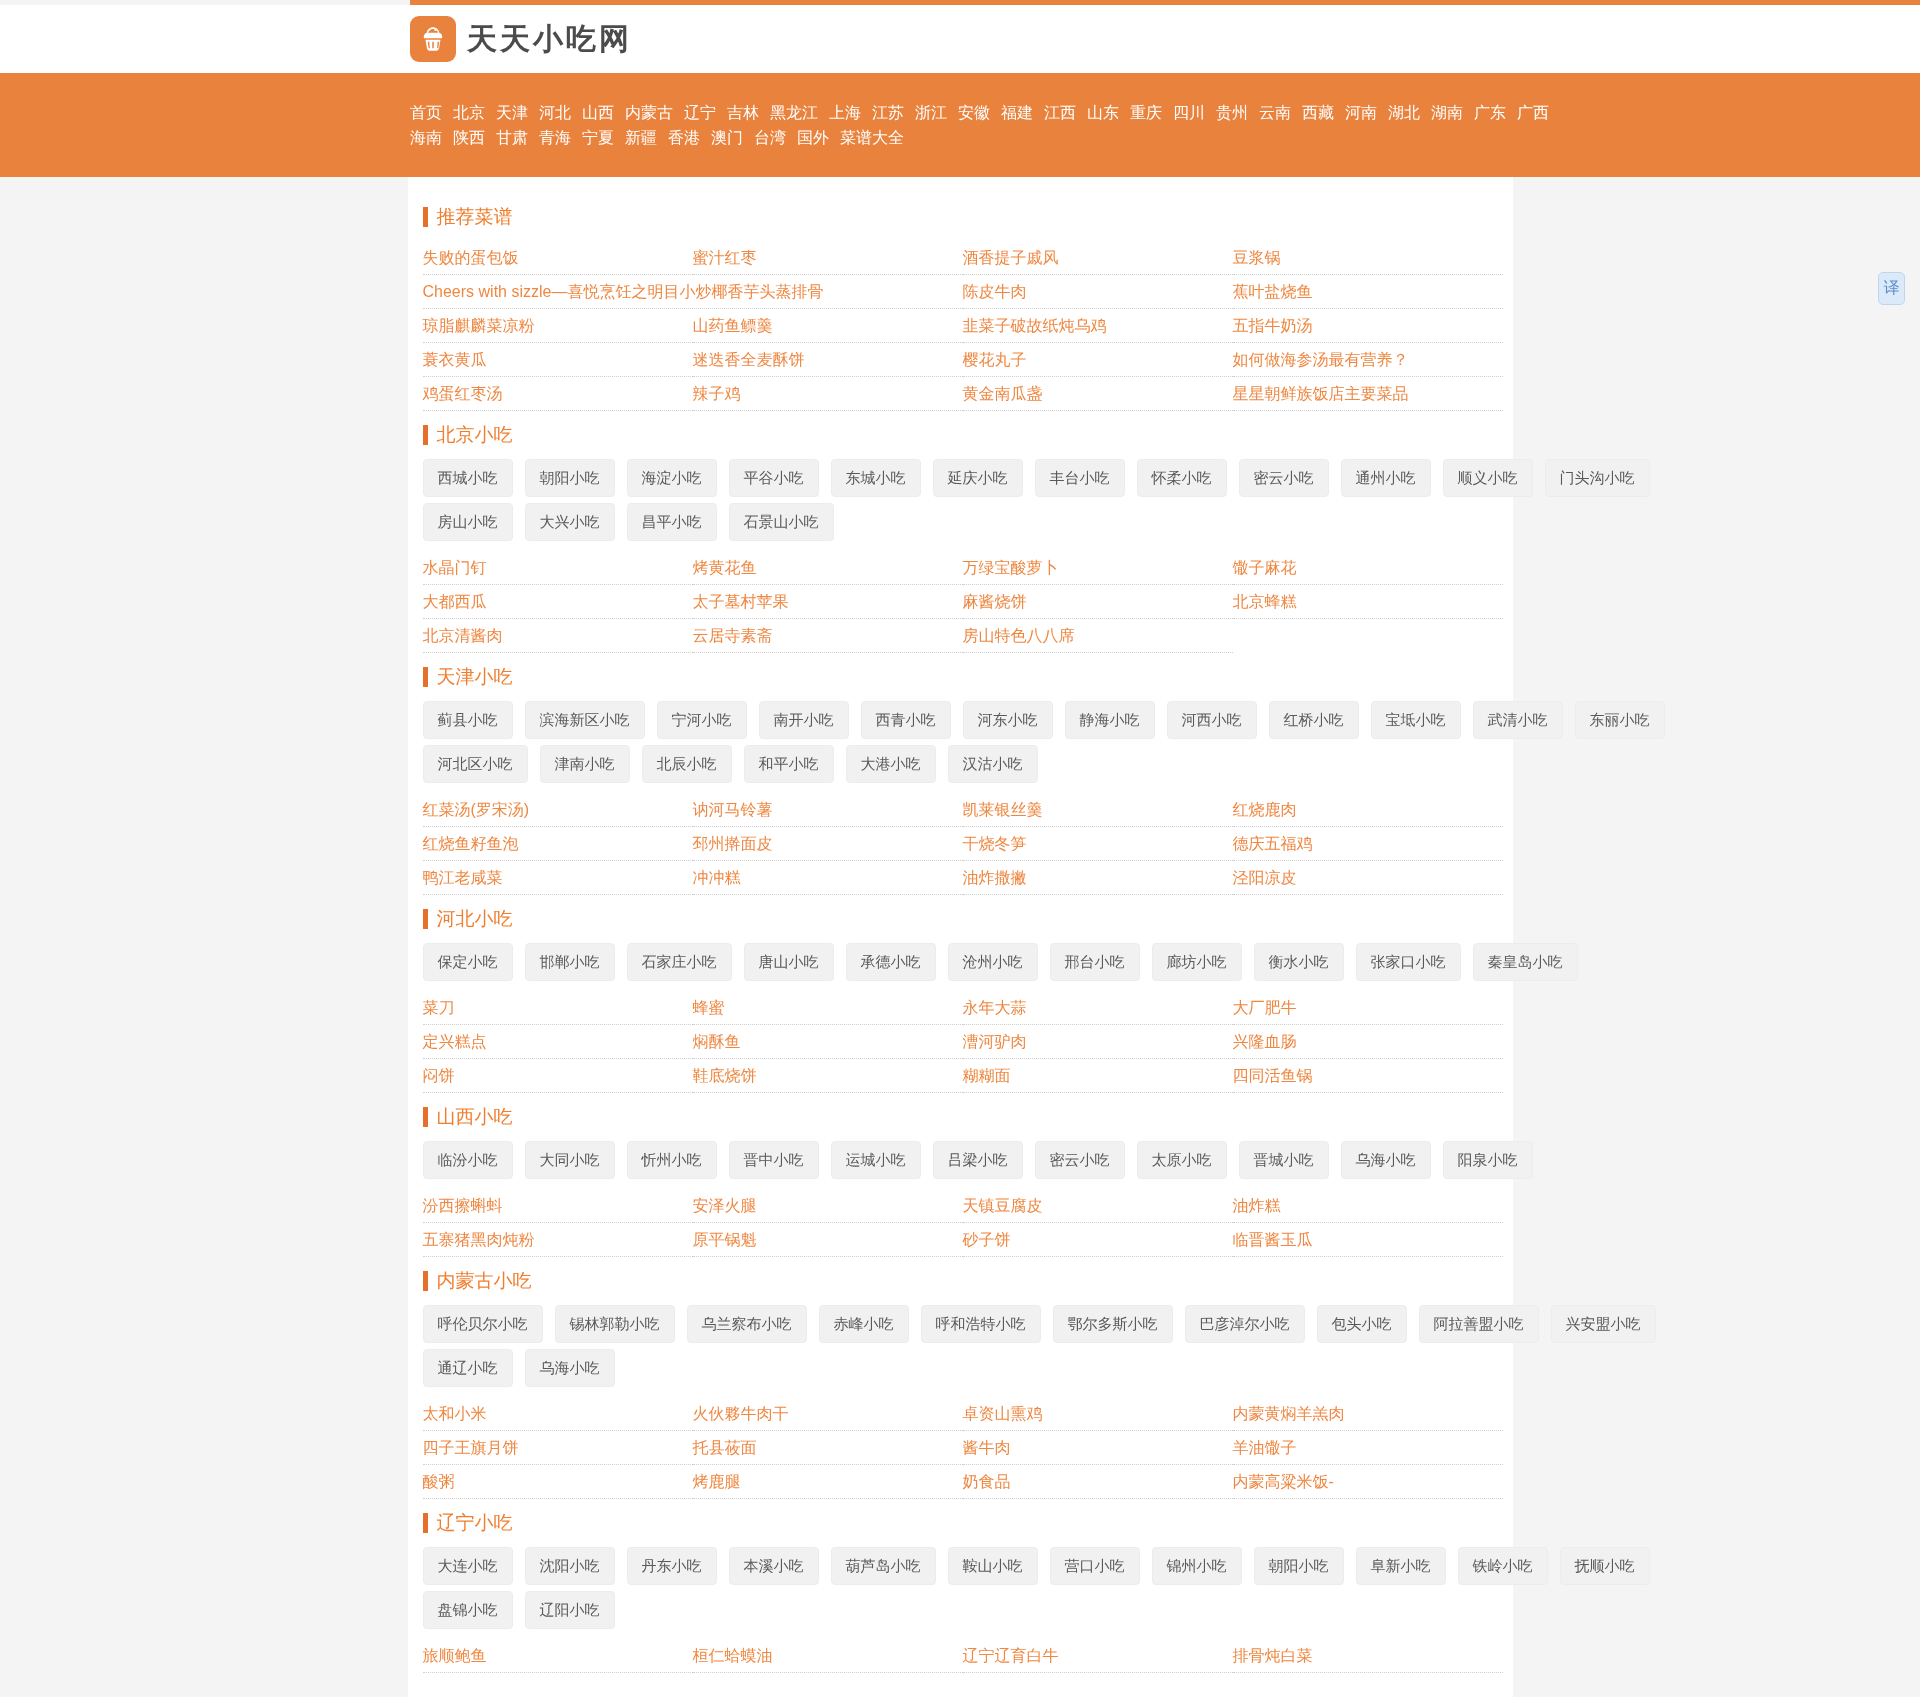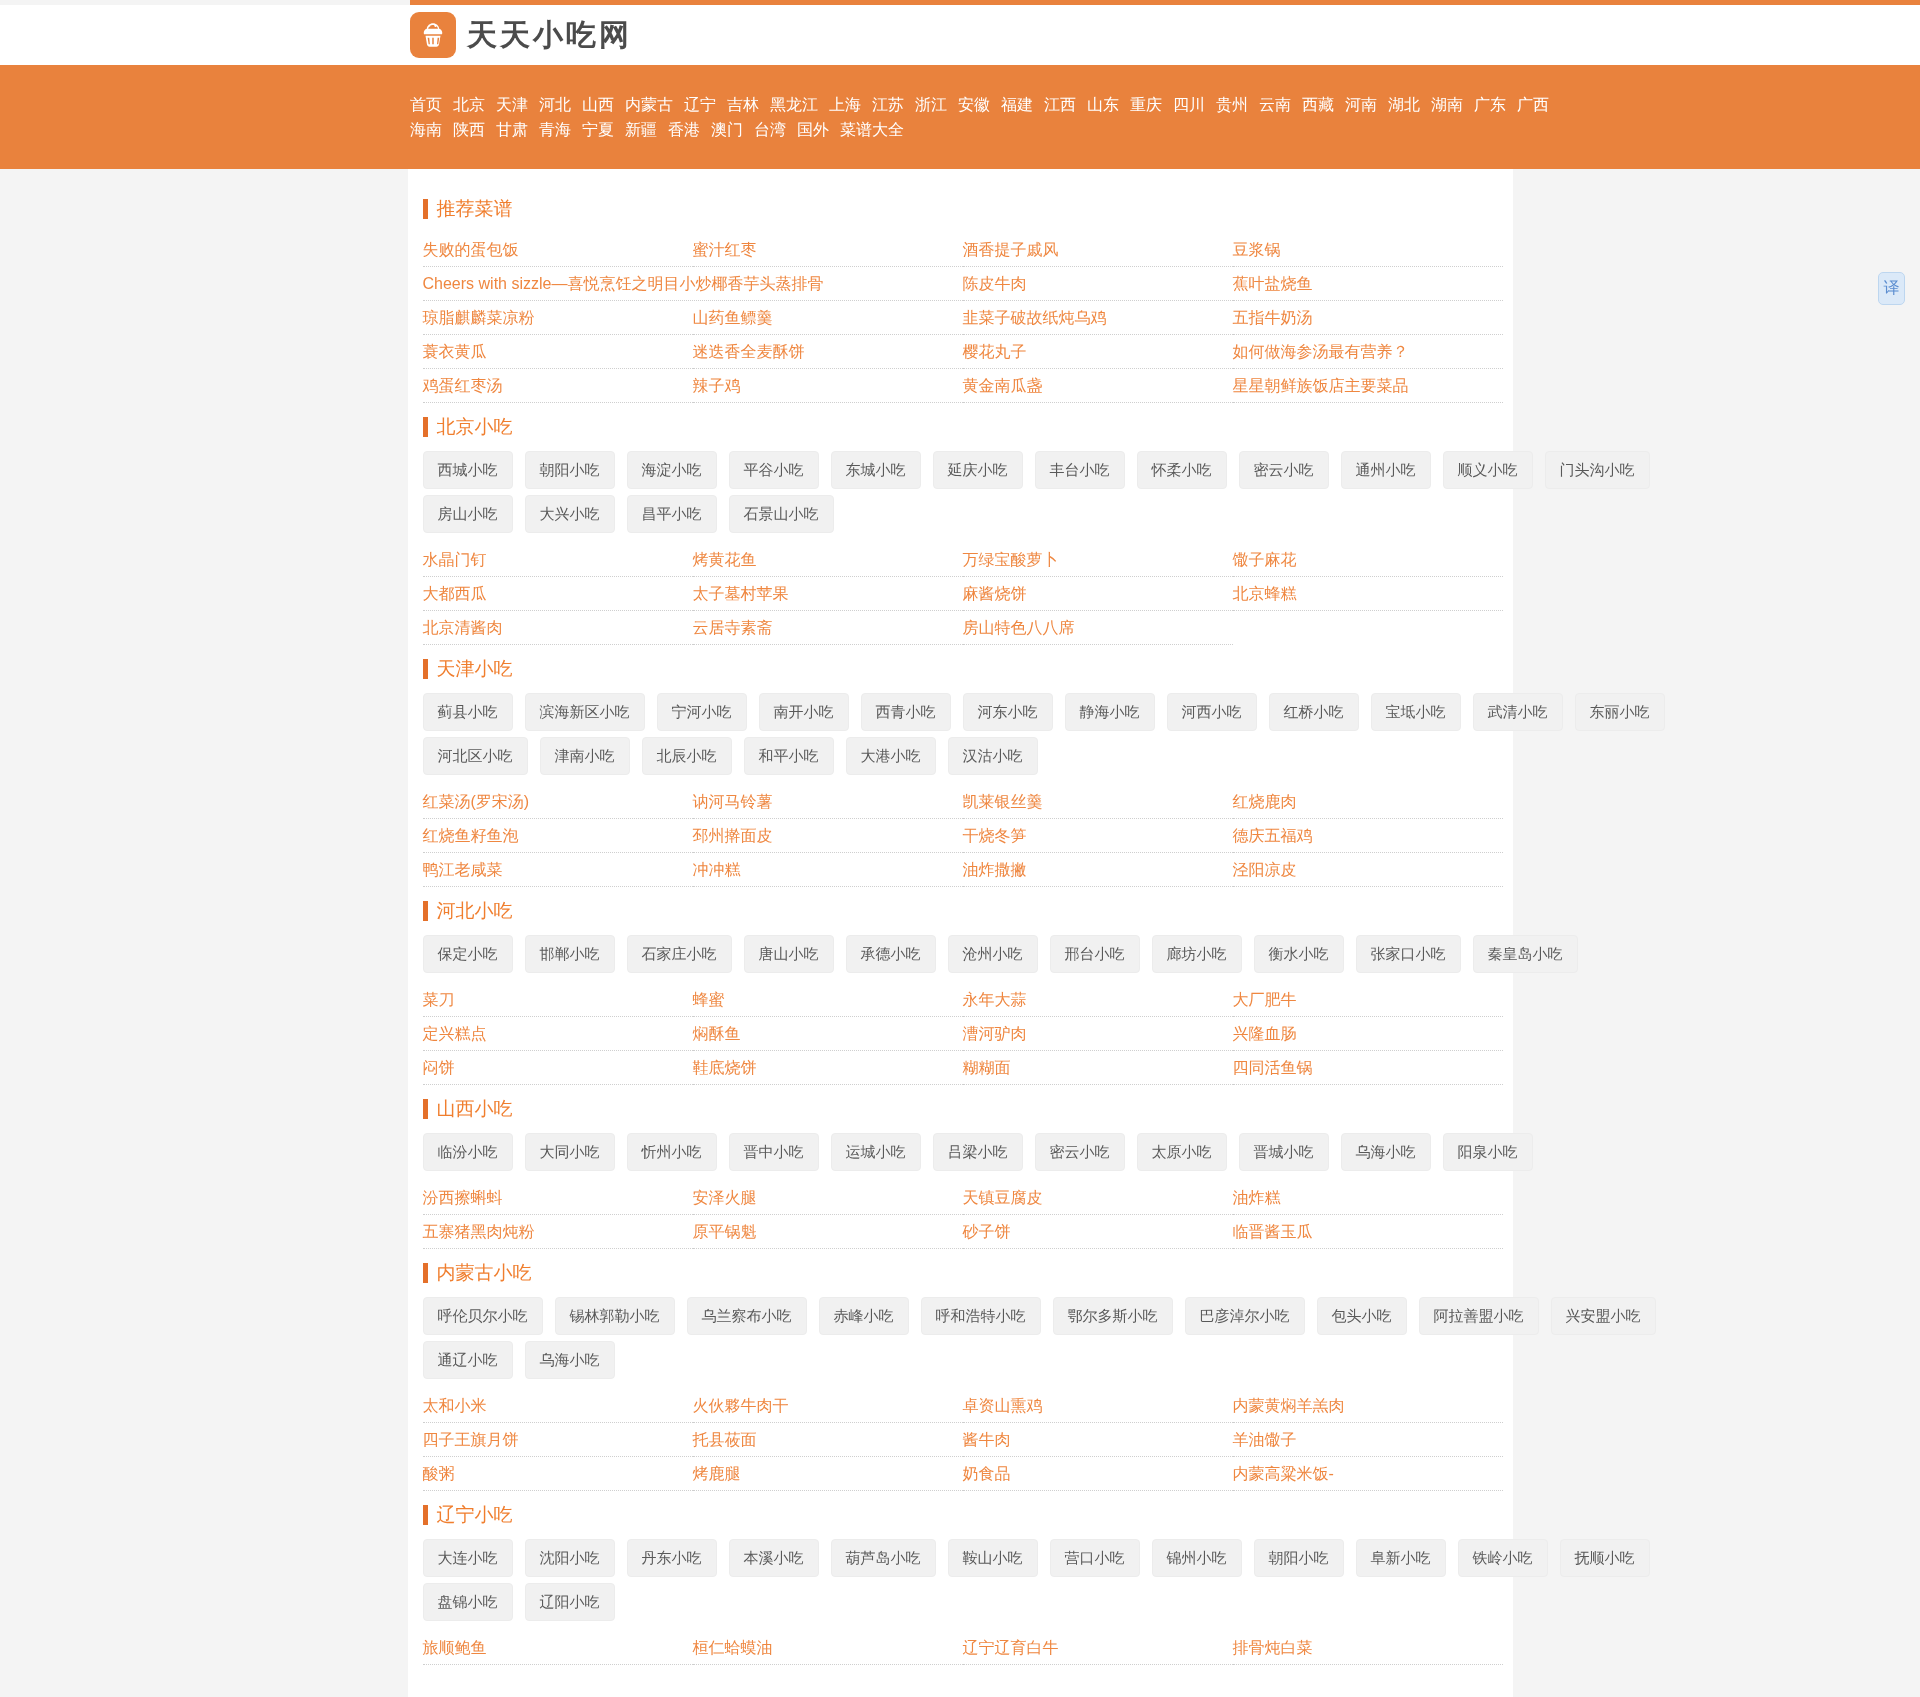--- a/index.html
+++ b/index.html
@@ -7,21 +7,21 @@
   html,body { margin:0; padding:0; }
   body {
     width:1920px; height:1697px; overflow:hidden; position:relative;
     background:#f4f4f4;
     font-family:"Liberation Sans","DejaVu Sans",sans-serif;
   }
   
   .top-strip { height:5px; background:#e9823d; margin-left:410px; }
 
   
-  .site-header { background:#ffffff; height:60px; }
+  .site-header { background:#ffffff; height:68px; }
   .header-inner { width:1100px; margin:0 auto; height:100%; display:flex; align-items:center; }
   .logo { display:flex; align-items:center; gap:11px; text-decoration:none; cursor:pointer; }
   .logo-icon { width:46px; height:46px; background:#e9823d; border-radius:9px;
                display:flex; align-items:center; justify-content:center; flex:0 0 auto; }
   .logo-icon svg { width:30px; height:30px; fill:#ffffff; }
   .logo-text { font-size:30px; font-weight:bold; color:#4b4b4b; letter-spacing:3px; }
 
   
   .main-nav { background:#e9823d; padding:10px 0; }
   .nav-inner { width:1100px; margin:17px auto; }

